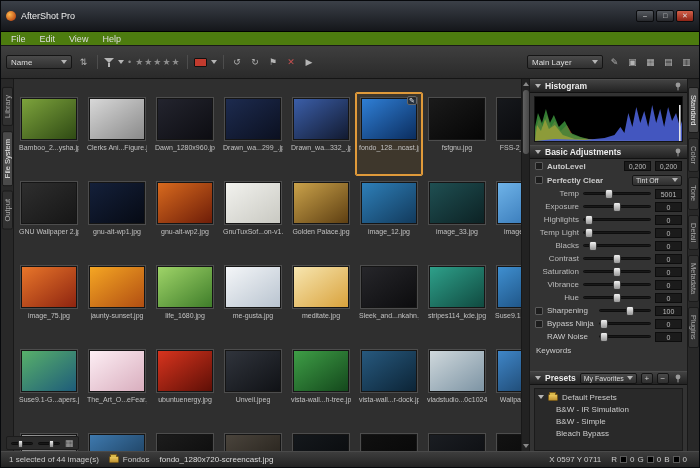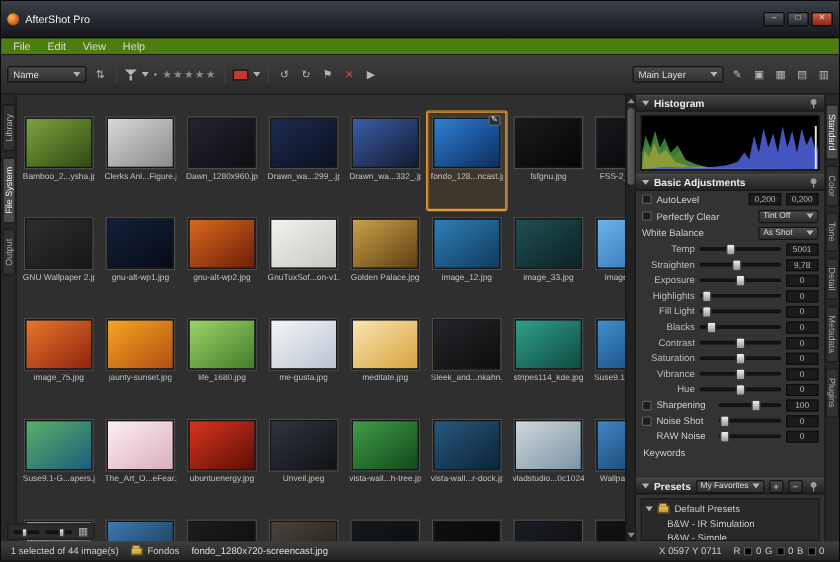--- a/index.html
+++ b/index.html
@@ -93,21 +93,21 @@
                  border-top: 1px solid #4c4c4c; border-bottom: 1px solid #121212;
                  display: flex; align-items: center; padding: 0 5px; gap: 4px;
                  color: #ececec; font-weight: bold; font-size: 8.5px; }
   .pin-icon { margin-left: auto; flex: 0 0 auto; }
   .hist-box { margin: 3px 4px; height: 46px; background: #000; border: 1px solid #141414; }
   .hist-box svg { width: 100%; height: 100%; display: block; }
 
   .adj-row { display: flex; align-items: center; height: 14px; padding: 0 5px; gap: 4px; }
   .cb { width: 8px; height: 8px; background: #1d1d1d; border: 1px solid #5a5a5a; border-radius: 1px;
         flex: 0 0 auto; }
-  .adj-lbl { color: #ccc; font-size: 8px; white-space: nowrap; }
+  .adj-lbl { color: #ccc; font-size: 8px; white-space: nowrap; font-weight: bold; }
   .spacer { flex: 1; }
   .val-box { width: 27px; height: 10px; background: #1b1b1b; border: 1px solid #0d0d0d;
              color: #bbb; font-size: 7px; line-height: 9px; text-align: center; flex: 0 0 auto; }
   .mini-dd { height: 11px; min-width: 50px; background: linear-gradient(#4a4a4a,#2e2e2e);
              border: 1px solid #141414; border-radius: 2px; display: flex; align-items: center;
              justify-content: space-between; padding: 0 3px; gap: 3px; color: #ddd; font-size: 7px; }
 
   .slider-row { display: flex; align-items: center; height: 13px; padding: 0 5px; gap: 4px; }
   .slider-lbl { width: 44px; text-align: right; color: #bbb; font-size: 8px; white-space: nowrap;
                 flex: 0 0 auto; }
@@ -456,60 +456,45 @@
       </div>
       <div class="adj-row">
         <span class="cb"></span>
         <span class="adj-lbl">Perfectly Clear</span>
         <span class="spacer"></span>
         <span class="mini-dd">
           <span>Tint Off</span>
           <span class="caret"></span>
         </span>
       </div>
-      <div class="adj-row">
-        <span class="adj-lbl">White Balance</span>
-        <span class="spacer"></span>
-        <span class="mini-dd">
-          <span>As Shot</span>
-          <span class="caret"></span>
-        </span>
-      </div>
 
       <div>
           <div class="slider-row">
             <div class="slider-lbl">Temp</div>
             <div class="track">
               <div class="handle" style="left: 38%;"></div>
             </div>
             <div class="val-box">5001</div>
           </div>
           <div class="slider-row">
-            <div class="slider-lbl">Straighten</div>
-            <div class="track">
-              <div class="handle" style="left: 46%;"></div>
-            </div>
-            <div class="val-box">9,78</div>
-          </div>
-          <div class="slider-row">
             <div class="slider-lbl">Exposure</div>
             <div class="track">
               <div class="handle" style="left: 50%;"></div>
             </div>
             <div class="val-box">0</div>
           </div>
           <div class="slider-row">
             <div class="slider-lbl">Highlights</div>
             <div class="track">
               <div class="handle" style="left: 7%;"></div>
             </div>
             <div class="val-box">0</div>
           </div>
           <div class="slider-row">
-            <div class="slider-lbl">Fill Light</div>
+            <div class="slider-lbl">Temp Light</div>
             <div class="track">
               <div class="handle" style="left: 7%;"></div>
             </div>
             <div class="val-box">0</div>
           </div>
           <div class="slider-row">
             <div class="slider-lbl">Blacks</div>
             <div class="track">
               <div class="handle" style="left: 13%;"></div>
             </div>
@@ -548,21 +533,21 @@
           <div class="check-row">
             <span class="cb"></span>
             <div class="check-lbl">Sharpening</div>
             <div class="track">
               <div class="handle" style="left: 60%;"></div>
             </div>
             <div class="val-box">100</div>
           </div>
           <div class="check-row">
             <span class="cb"></span>
-            <div class="check-lbl">Noise Shot</div>
+            <div class="check-lbl">Bypass Ninja</div>
             <div class="track">
               <div class="handle" style="left: 7%;"></div>
             </div>
             <div class="val-box">0</div>
           </div>
           <div class="check-row">
             <div class="check-lbl indent">RAW Noise</div>
             <div class="track">
               <div class="handle" style="left: 7%;"></div>
             </div>

